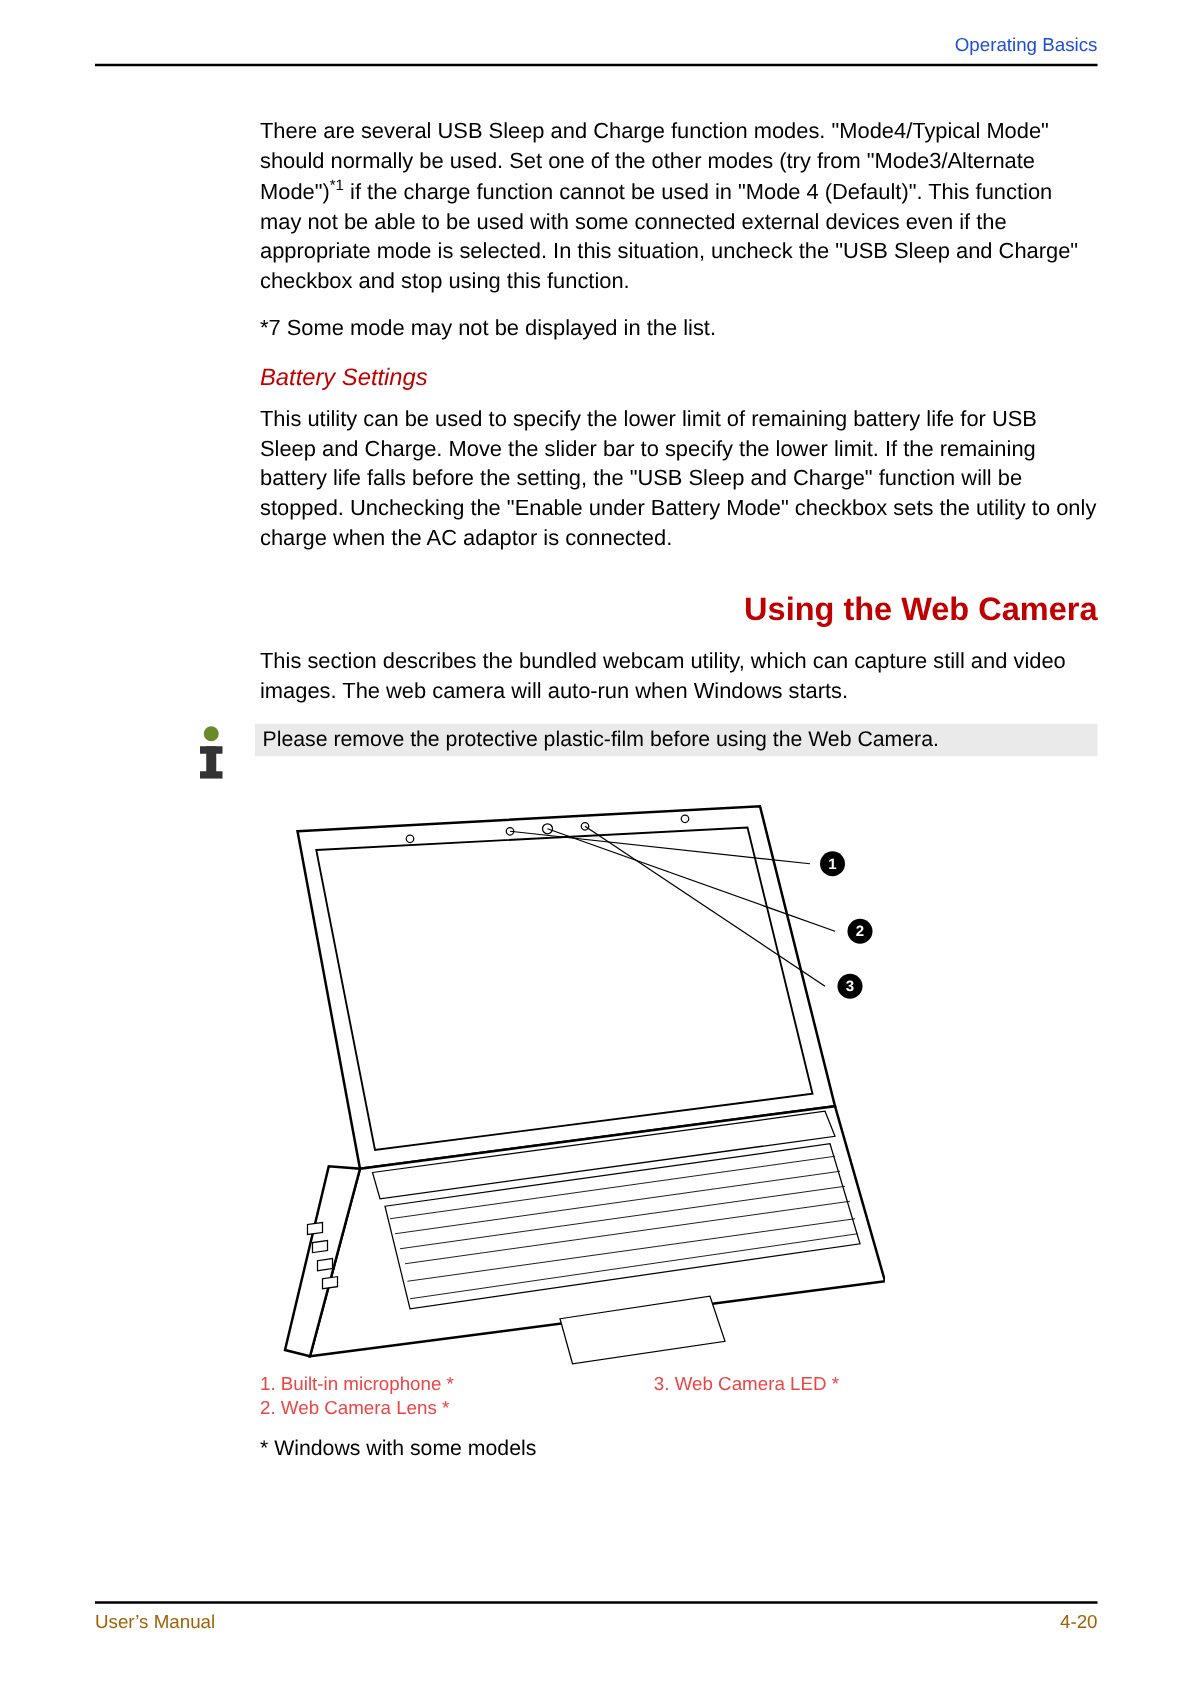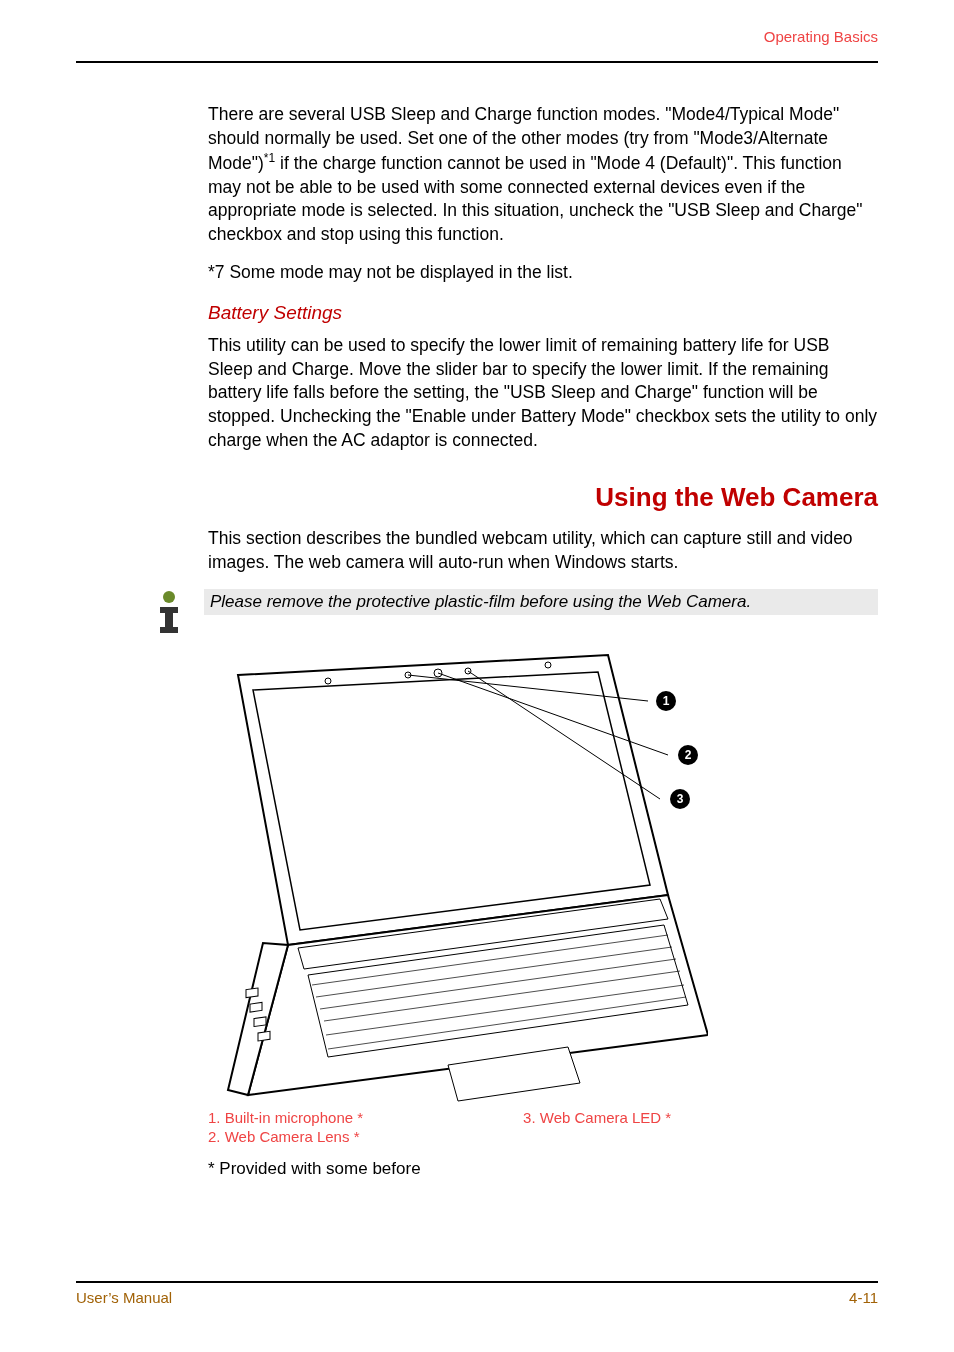--- a/index.html
+++ b/index.html
@@ -8,23 +8,23 @@
     width: 954px;
     height: 1352px;
     background: #fff;
     position: relative;
   }
   .page {
     padding: 28px 76px 0 76px;
   }
   .header-title {
     text-align: right;
-    color: #ef4444;
+    color: #1d4ed8;
     font-size: 15px;
-    margin-bottom: 16px;
+    margin-bottom: 6px;
   }
   .top-rule {
     border: none;
     border-top: 2px solid #000;
     margin-bottom: 40px;
   }
   .content-indent {
     margin-left: 132px;
   }
   .body-text {
@@ -57,21 +57,20 @@
     margin-top: 8px;
   }
   .note-icon {
     flex: 0 0 auto;
     width: 38px;
     height: 44px;
     margin-left: 74px;
   }
   .note-text {
     flex: 1;
-    font-style: italic;
     font-size: 17px;
     background: #eaeaea;
     padding: 3px 6px;
   }
   .figure-wrap {
     margin-left: 132px;
     margin-top: 12px;
   }
   .figure-box {
     width: 500px;
@@ -209,22 +208,22 @@
   <div class="legend">
     <div class="legend-col">
       <span>1. Built-in microphone *</span>
       <span>2. Web Camera Lens *</span>
     </div>
     <div class="legend-col">
       <span>3. Web Camera LED *</span>
     </div>
   </div>
 
-  <div class="asterisk-note">* Provided with some before</div>
+  <div class="asterisk-note">* Windows with some models</div>
 </div>
 
 <div class="footer">
   <hr class="bottom-rule">
   <div class="footer-row">
     <span>User’s Manual</span>
-    <span>4-11</span>
+    <span>4-20</span>
   </div>
 </div>
 
 </body></html>

